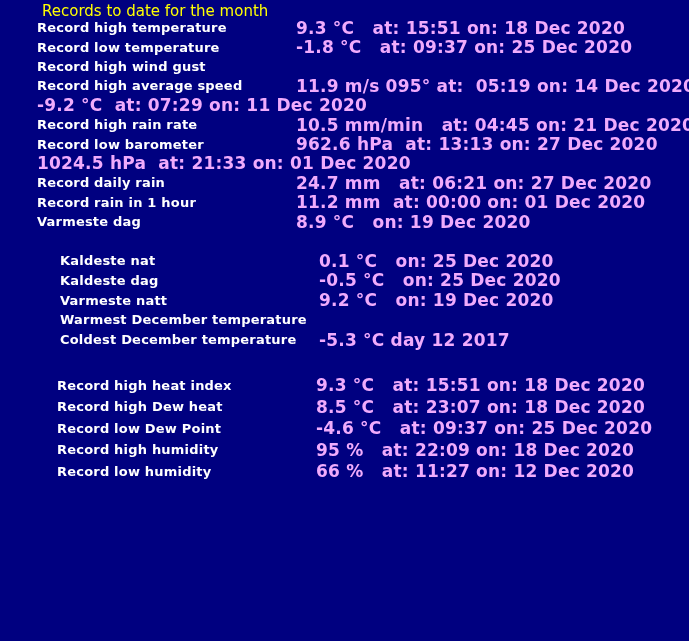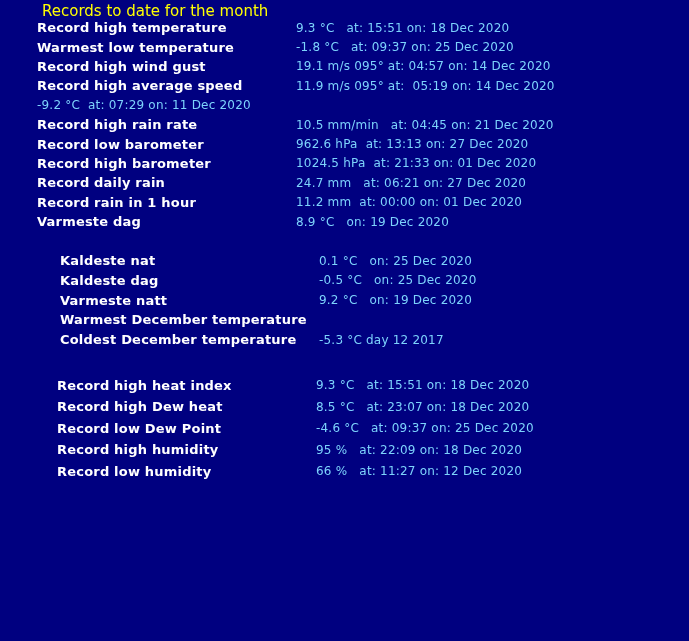--- a/index.html
+++ b/index.html
@@ -27,64 +27,62 @@
   .group.g3 .row { height: 21.5px; margin-left: 20px; }
   .label {
     flex: 0 0 259px;
     color: #ffffff;
     font-size: 13px;
     font-weight: bold;
     white-space: pre;
     letter-spacing: 0.2px;
   }
   .value {
-    color: #7dd3fc;
-    font-size: 12px;
-    font-weight: normal;
+    color: #f0abfc;
+    font-size: 17px;
+    font-weight: bold;
     white-space: pre;
     letter-spacing: 0.2px;
   }
 </style>
 </head>
 <body>
 
 <div class="title">Records to date for the month</div>
 
 <div class="rows">
 
   <div class="group g1">
     <div class="row">
       <span class="label">Record high temperature</span>
       <span class="value">9.3 °C   at: 15:51 on: 18 Dec 2020</span>
     </div>
     <div class="row">
-      <span class="label">Warmest low temperature</span>
+      <span class="label">Record low temperature</span>
       <span class="value">-1.8 °C   at: 09:37 on: 25 Dec 2020</span>
     </div>
     <div class="row">
       <span class="label">Record high wind gust</span>
-      <span class="value">19.1 m/s 095° at: 04:57 on: 14 Dec 2020</span>
     </div>
     <div class="row">
       <span class="label">Record high average speed</span>
       <span class="value">11.9 m/s 095° at:  05:19 on: 14 Dec 2020</span>
     </div>
     <div class="row">
       <span class="value">-9.2 °C  at: 07:29 on: 11 Dec 2020</span>
     </div>
     <div class="row">
       <span class="label">Record high rain rate</span>
       <span class="value">10.5 mm/min   at: 04:45 on: 21 Dec 2020</span>
     </div>
     <div class="row">
       <span class="label">Record low barometer</span>
       <span class="value">962.6 hPa  at: 13:13 on: 27 Dec 2020</span>
     </div>
     <div class="row">
-      <span class="label">Record high barometer</span>
       <span class="value">1024.5 hPa  at: 21:33 on: 01 Dec 2020</span>
     </div>
     <div class="row">
       <span class="label">Record daily rain</span>
       <span class="value">24.7 mm   at: 06:21 on: 27 Dec 2020</span>
     </div>
     <div class="row">
       <span class="label">Record rain in 1 hour</span>
       <span class="value">11.2 mm  at: 00:00 on: 01 Dec 2020</span>
     </div>

